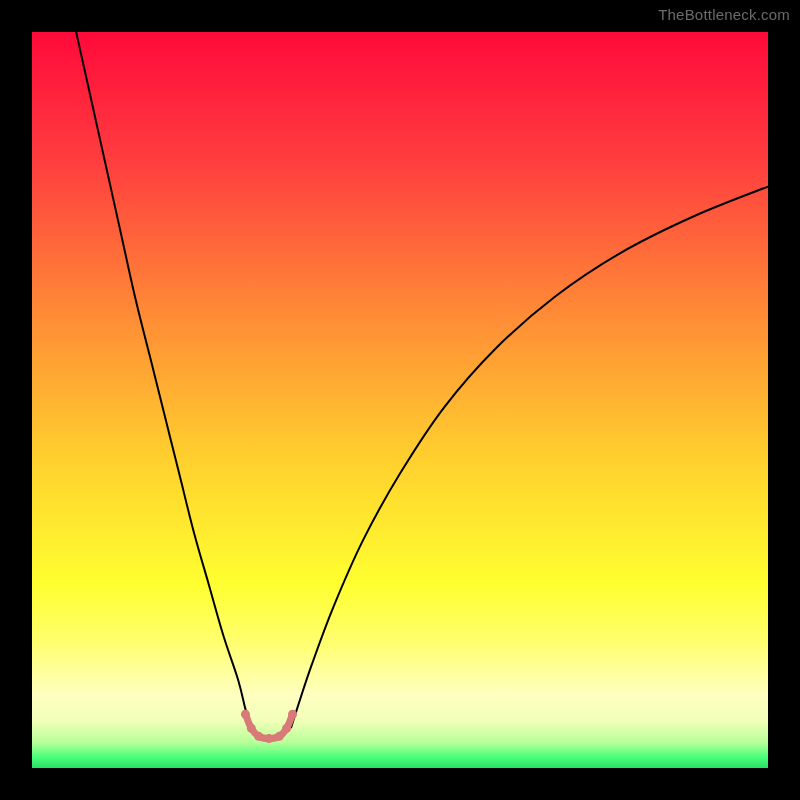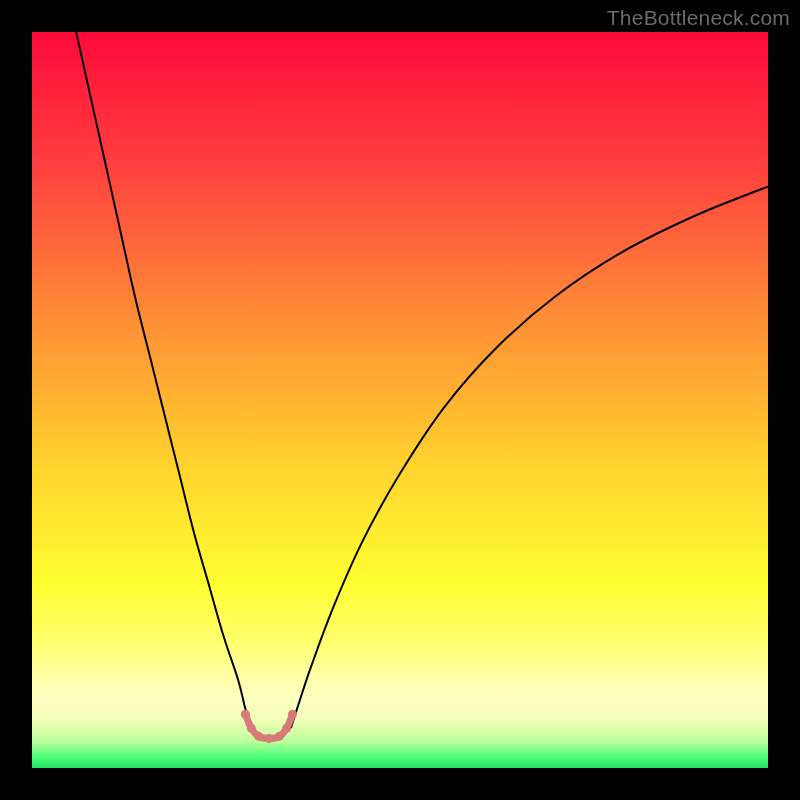--- a/index.html
+++ b/index.html
@@ -24,21 +24,21 @@
     top: 32px;
     width: 736px;
     height: 736px;
     overflow: hidden;
   }
   .watermark {
     position: absolute;
     top: 6px;
     right: 10px;
     color: #6b6b6b;
-    font-size: 21px;
+    font-size: 15px;
     letter-spacing: 0.2px;
     font-family: Arial, Helvetica, sans-serif;
   }
 </style>
 </head>
 <body>
 
 <div class="frame">
   <div class="watermark">TheBottleneck.com</div>
 

